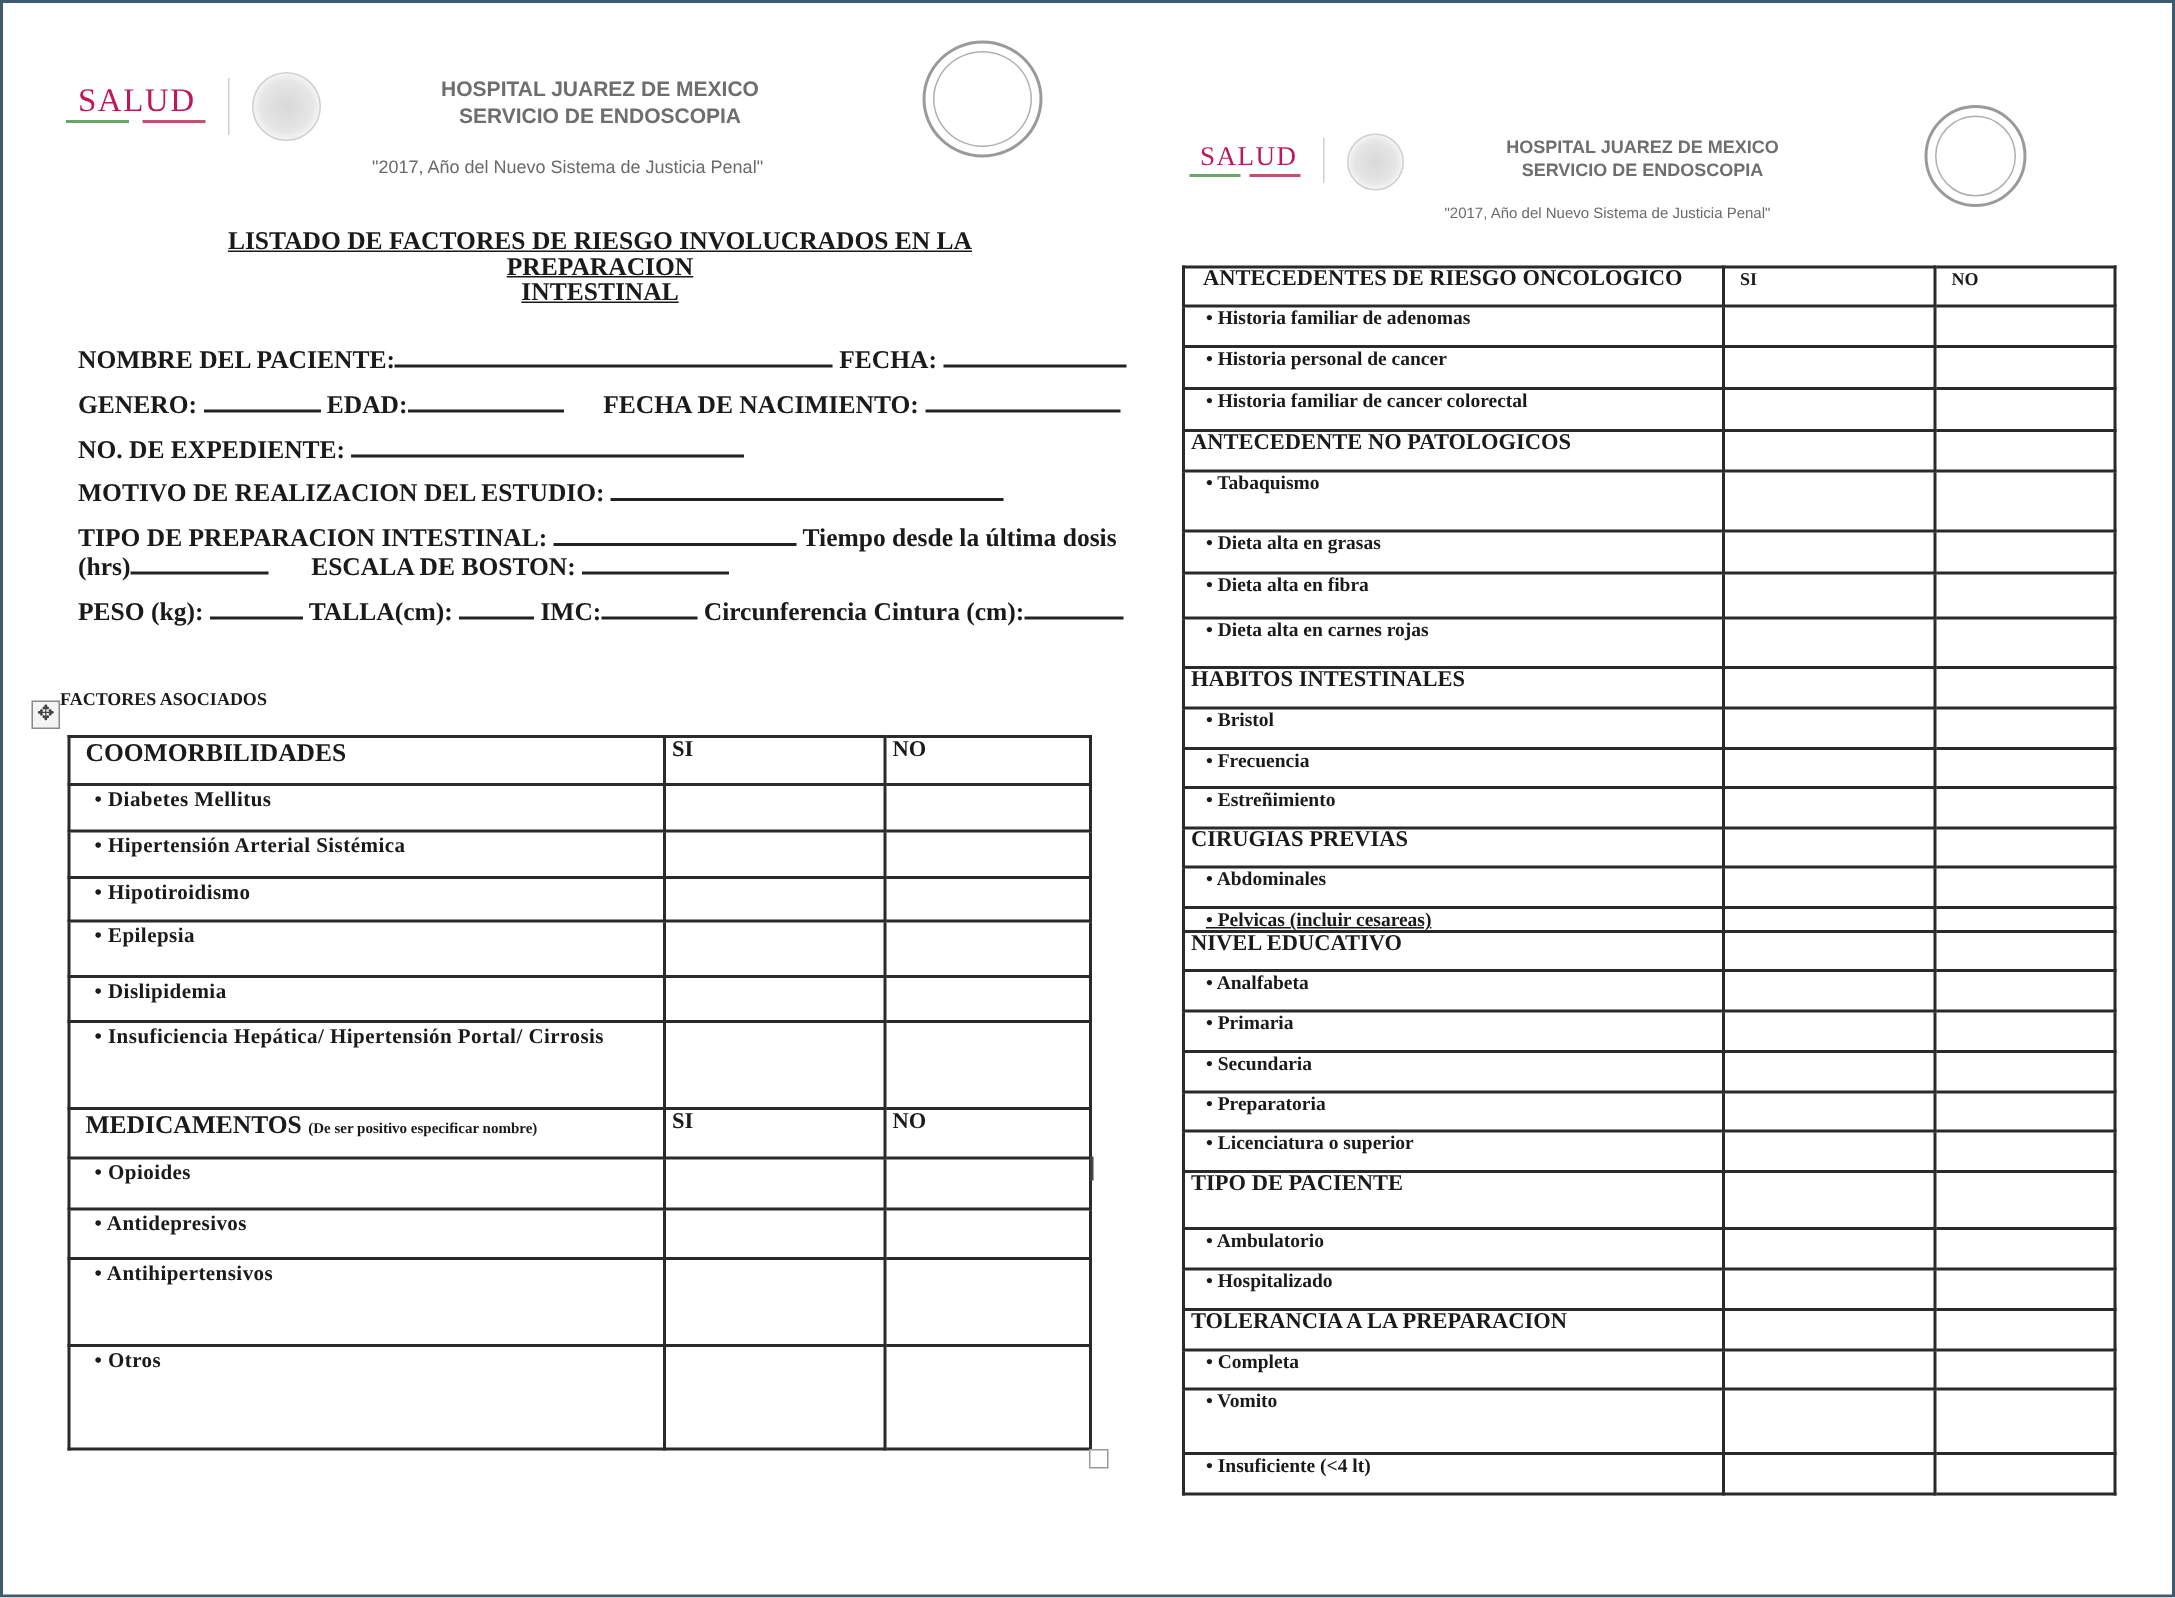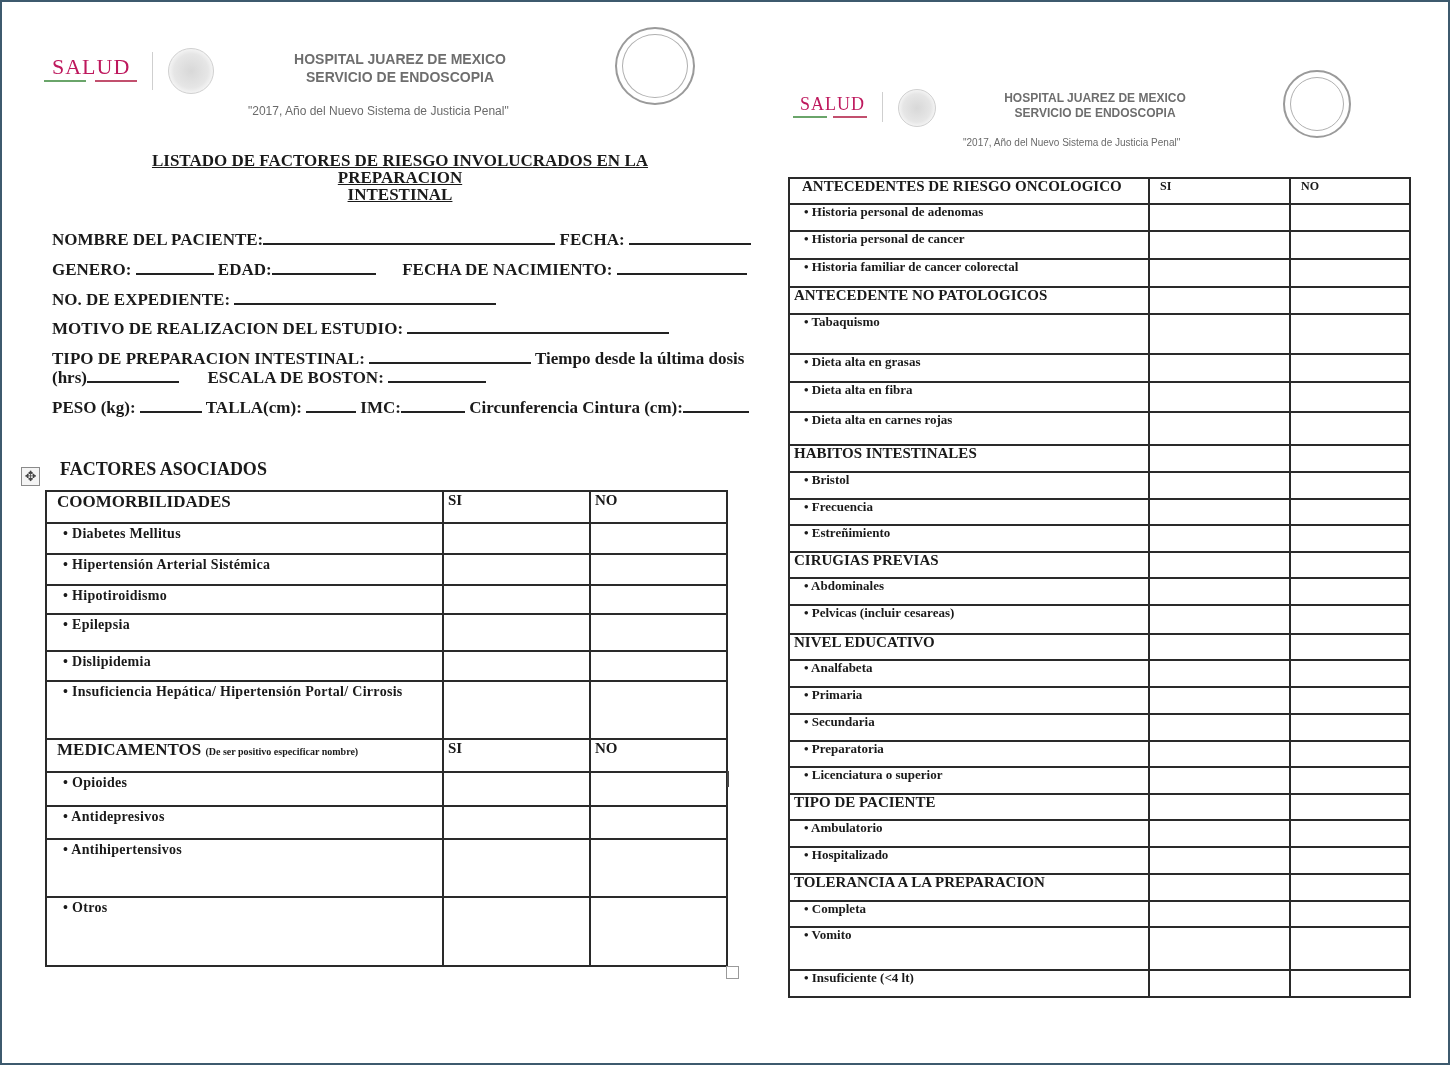--- a/index.html
+++ b/index.html
@@ -98,21 +98,21 @@
   <div class="abs field" style="left:52px;top:397px;">
     <span>PESO (kg):</span>
     <span class="blank" style="width:62px;"></span>
     <span>TALLA(cm):</span>
     <span class="blank" style="width:50px;"></span>
     <span>IMC:</span><span class="blank" style="width:64px;"></span>
     <span>Circunferencia Cintura (cm):</span><span class="blank" style="width:66px;"></span>
   </div>
 
   <div class="move-handle">✥</div>
-  <div class="abs field" style="left:60px;top:459px;font-size:18px;">FACTORES ASOCIADOS</div>
+  <div class="abs field" style="left:40px;top:459px;font-size:12px;">FACTORES ASOCIADOS</div>
 
   <table class="grid lt" style="left:45px;top:490px;width:681px;">
     <colgroup>
         <col style="width:397px">
         <col style="width:147px">
         <col style="width:137px">
       </colgroup>
     <tbody>
         <tr style="height:32px;">
       <td class="hd">COOMORBILIDADES</td>
@@ -199,21 +199,21 @@
         <col style="width:141px">
         <col style="width:120px">
       </colgroup>
     <tbody id="rt-body">
         <tr style="height: 26px;">
           <td class="hd" style="padding-left: 12px;">ANTECEDENTES DE RIESGO ONCOLOGICO</td>
           <td class="col">SI</td>
           <td class="col">NO</td>
         </tr>
         <tr style="height: 27px;">
-          <td class="it">• Historia personal de adenomas</td>
+          <td class="it">• Historia familiar de adenomas</td>
           <td></td>
           <td></td>
         </tr>
         <tr style="height: 28px;">
           <td class="it">• Historia personal de cancer</td>
           <td></td>
           <td></td>
         </tr>
         <tr style="height: 28px;">
           <td class="it">• Historia familiar de cancer colorectal</td>
@@ -268,21 +268,21 @@
         <tr style="height: 26px;">
           <td class="hd">CIRUGIAS PREVIAS</td>
           <td></td>
           <td></td>
         </tr>
         <tr style="height: 27px;">
           <td class="it">• Abdominales</td>
           <td></td>
           <td></td>
         </tr>
-        <tr style="height: 29px;">
+        <tr style="height: 16px; text-decoration: underline;">
           <td class="it">• Pelvicas (incluir cesareas)</td>
           <td></td>
           <td></td>
         </tr>
         <tr style="height: 26px;">
           <td class="hd">NIVEL EDUCATIVO</td>
           <td></td>
           <td></td>
         </tr>
         <tr style="height: 27px;">
@@ -303,21 +303,21 @@
         <tr style="height: 26px;">
           <td class="it">• Preparatoria</td>
           <td></td>
           <td></td>
         </tr>
         <tr style="height: 27px;">
           <td class="it">• Licenciatura o superior</td>
           <td></td>
           <td></td>
         </tr>
-        <tr style="height: 26px;">
+        <tr style="height: 38px;">
           <td class="hd">TIPO DE PACIENTE</td>
           <td></td>
           <td></td>
         </tr>
         <tr style="height: 27px;">
           <td class="it">• Ambulatorio</td>
           <td></td>
           <td></td>
         </tr>
         <tr style="height: 27px;">

